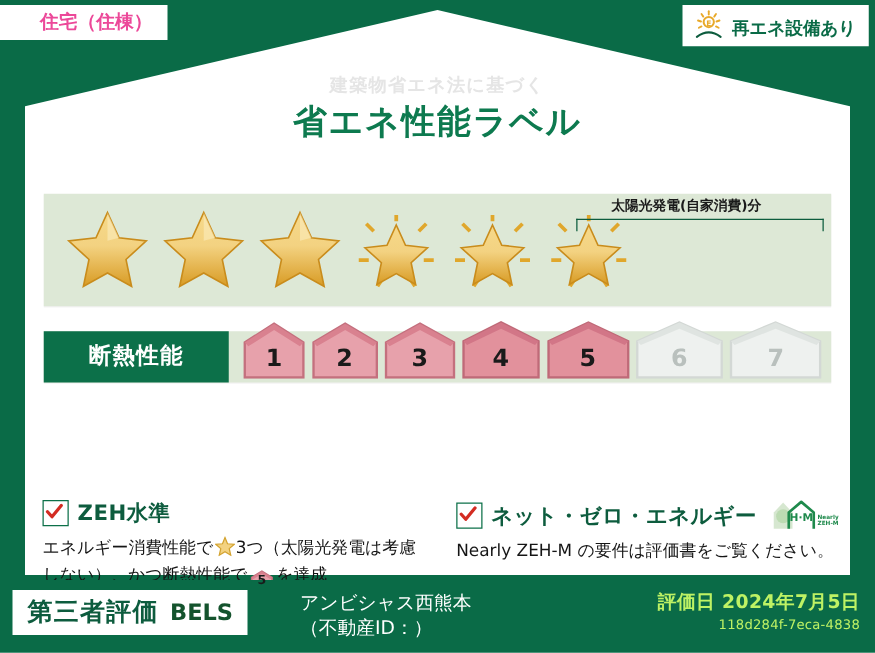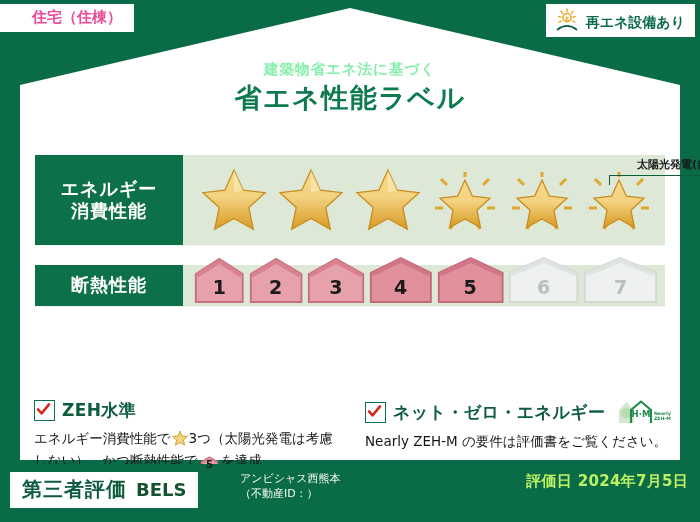--- a/index.html
+++ b/index.html
@@ -45,21 +45,21 @@
   .badge-right .txt{
     color:#0a6b47;font-weight:bold;font-size:14px;letter-spacing:0px;
   }
   .solar-ico{width:26px;height:24px;display:block;}
 
   
   .title-wrap{
     position:absolute;left:0;top:62px;width:700px;text-align:center;z-index:5;
   }
   .title-sub{
-    color:#86efac;font-weight:bold;font-size:14.5px;letter-spacing:1px;
+    color:#e5e5e5;font-weight:bold;font-size:14.5px;letter-spacing:1px;
     line-height:1.1;margin:0 0 5px 0;
   }
   .title-main{
     color:#0d7a4f;font-weight:bold;font-size:27px;letter-spacing:1.5px;
     line-height:1.1;margin:0;
   }
 
   
   .row{
     position:absolute;left:35px;width:630px;
@@ -150,21 +150,21 @@
   .footer{
     position:absolute;left:0;bottom:0;width:700px;height:58px;background:#0a6b47;
   }
   .bels-box{
     position:absolute;left:10px;top:8px;background:#fff;
     padding:4px 12px 5px 12px;display:flex;align-items:baseline;gap:9px;
   }
   .bels-jp{color:#0d5c3e;font-weight:bold;font-size:20px;letter-spacing:1px;}
   .bels-en{color:#14532d;font-weight:bold;font-size:18px;letter-spacing:0px;}
   .estate{
-    position:absolute;left:240px;top:8px;color:#fff;font-size:11px;
+    position:absolute;left:240px;top:8px;color:#fff;font-size:15px;
     line-height:1.35;font-weight:normal;
   }
   .rightinfo{position:absolute;right:12px;top:8px;text-align:right;color:#bef264;}
   .eval-date{font-size:15px;font-weight:bold;letter-spacing:.3px;}
   .eval-id{font-size:10.5px;margin-top:3px;letter-spacing:.2px;}
 </style>
 </head>
 <body>
 
 <div id="label-root">
@@ -194,24 +194,20 @@
     </span>
     <span class="txt">再エネ設備あり</span>
   </div>
 
   <div class="title-wrap">
     <div class="title-sub">建築物省エネ法に基づく</div>
     <div class="title-main">省エネ性能ラベル</div>
   </div>
 
   <div class="row" id="row-energy">
-    <div class="row-label">
-      <span>エネルギー</span>
-      <span>消費性能</span>
-    </div>
     <div class="row-body">
       <div class="stars">
         <div class="star-cell">
           <svg viewBox="0 0 74 74">
               <defs>
                 <linearGradient id="sg1" x1="0" y1="0" x2="0" y2="1">
                   <stop offset="0" stop-color="#f6d98a"></stop>
                   <stop offset="0.45" stop-color="#f3d281"></stop>
                   <stop offset="1" stop-color="#d89b24"></stop>
                 </linearGradient>
@@ -386,16 +382,17 @@
     <div class="bels-box">
       <span class="bels-jp">第三者評価</span>
       <span class="bels-en">BELS</span>
     </div>
     <div class="estate">
       <div>アンビシャス西熊本</div>
       <div>（不動産ID：）</div>
     </div>
     <div class="rightinfo">
       <div class="eval-date">評価日 2024年7月5日</div>
+      <div class="eval-id">118d284f-7eca-4838</div>
     </div>
   </div>
 
 </div>
 
 </body></html>

